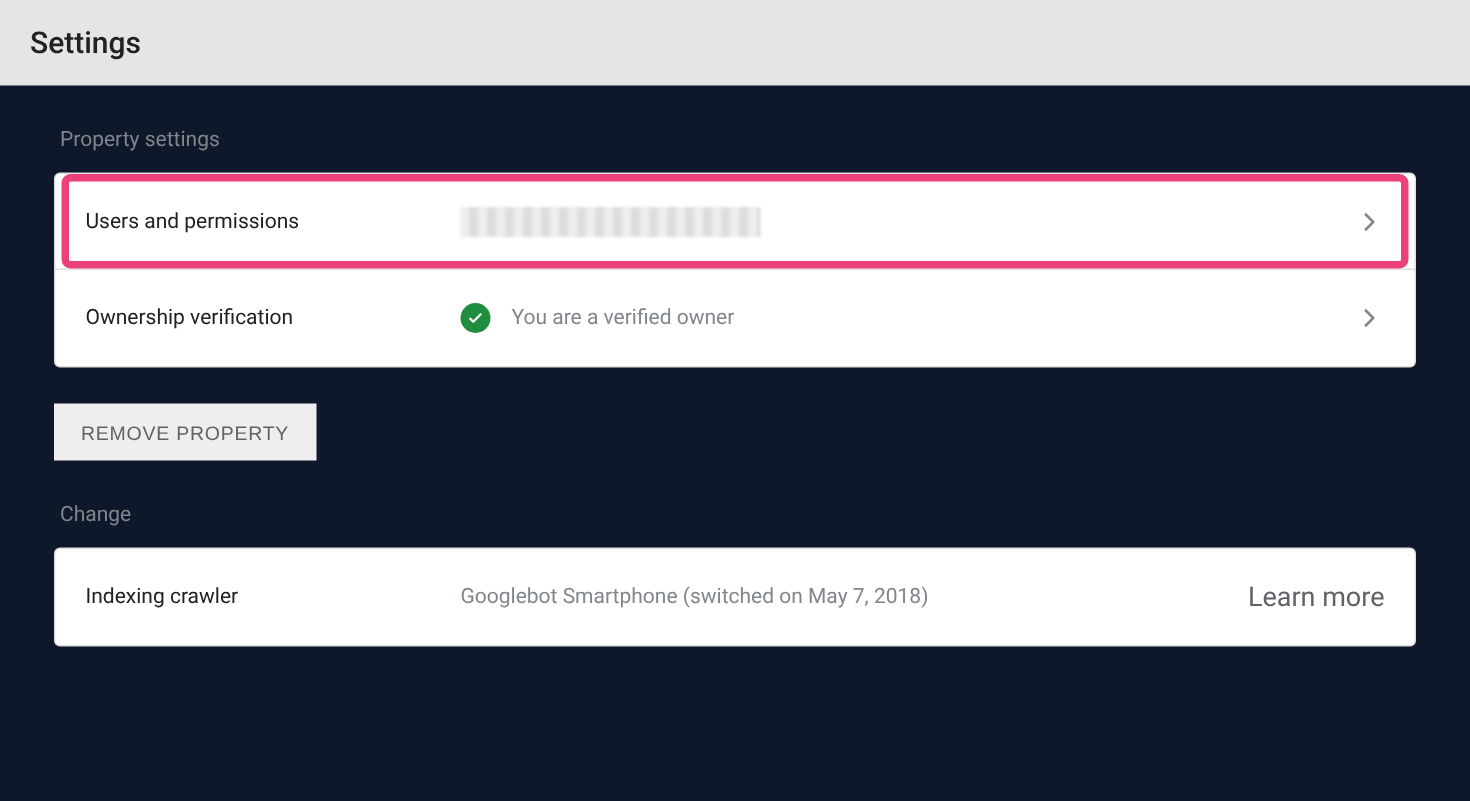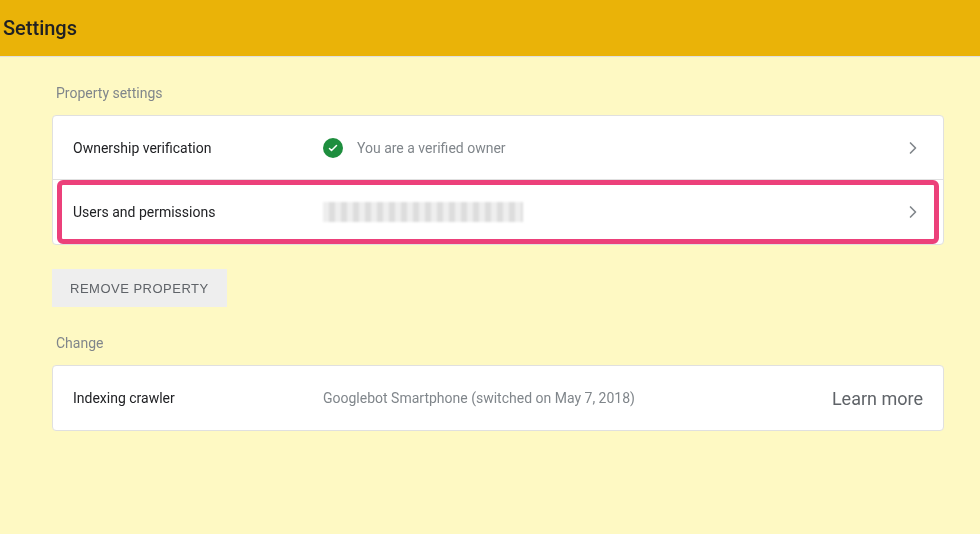--- a/index.html
+++ b/index.html
@@ -4,32 +4,32 @@
   <style>
     * { box-sizing: border-box; margin: 0; padding: 0; }
     body {
       font-family: Roboto, Arial, sans-serif;
       background: #fff;
       width: 980px;
       height: 534px;
       overflow: hidden;
     }
     .header {
-      padding: 16px 3px;
+      padding: 16px 20px;
       border-bottom: 1px solid #e0e0e0;
-      background: #eab308;
+      background: #e5e5e5;
     }
     .header-title {
       font-size: 20px;
       font-weight: 500;
       color: #202124;
     }
     .content {
-      background: #fef9c3;
-      padding: 0 36px 40px 52px;
+      background: #0f172a;
+      padding: 0 36px 40px 36px;
       min-height: calc(534px - 57px);
     }
     .section-label {
       font-size: 14px;
       color: #80868b;
       padding: 28px 0 14px 4px;
     }
     .card {
       background: #fff;
       border: 1px solid #e0e0e0;
@@ -129,48 +129,48 @@
 <div class="header">
   <div class="header-title">Settings</div>
 </div>
 
 <div class="content">
 
   <div class="section-label">Property settings</div>
 
   <div class="card">
 
+    <div class="row highlight-row">
+      <div class="row-label">Users and permissions</div>
+      <div class="row-desc">
+        <div class="blurred"></div>
+      </div>
+      <span class="chevron">
+        <svg viewBox="0 0 24 24">
+            <path d="M9 6l6 6-6 6" stroke="#80868b" stroke-width="2" fill="none" stroke-linecap="round" stroke-linejoin="round"></path>
+          </svg>
+      </span>
+      <div class="highlight-border"></div>
+    </div>
+
     <div class="row">
       <div class="row-label">Ownership verification</div>
       <div class="row-desc">
         <span class="check-icon">
           <svg viewBox="0 0 24 24" fill="none">
               <path d="M5 13l4 4L19 7" stroke="#fff" stroke-width="3" stroke-linecap="round" stroke-linejoin="round"></path>
             </svg>
         </span>
         <span>You are a verified owner</span>
       </div>
       <span class="chevron">
         <svg viewBox="0 0 24 24">
             <path d="M9 6l6 6-6 6" stroke="#80868b" stroke-width="2" fill="none" stroke-linecap="round" stroke-linejoin="round"></path>
           </svg>
       </span>
-    </div>
-
-    <div class="row highlight-row">
-      <div class="row-label">Users and permissions</div>
-      <div class="row-desc">
-        <div class="blurred"></div>
-      </div>
-      <span class="chevron">
-        <svg viewBox="0 0 24 24">
-            <path d="M9 6l6 6-6 6" stroke="#80868b" stroke-width="2" fill="none" stroke-linecap="round" stroke-linejoin="round"></path>
-          </svg>
-      </span>
-      <div class="highlight-border"></div>
     </div>
 
 
   </div>
 
   <div class="actions">
     <button class="remove-btn">REMOVE PROPERTY</button>
   </div>
 
   <div class="section-label">Change</div>

